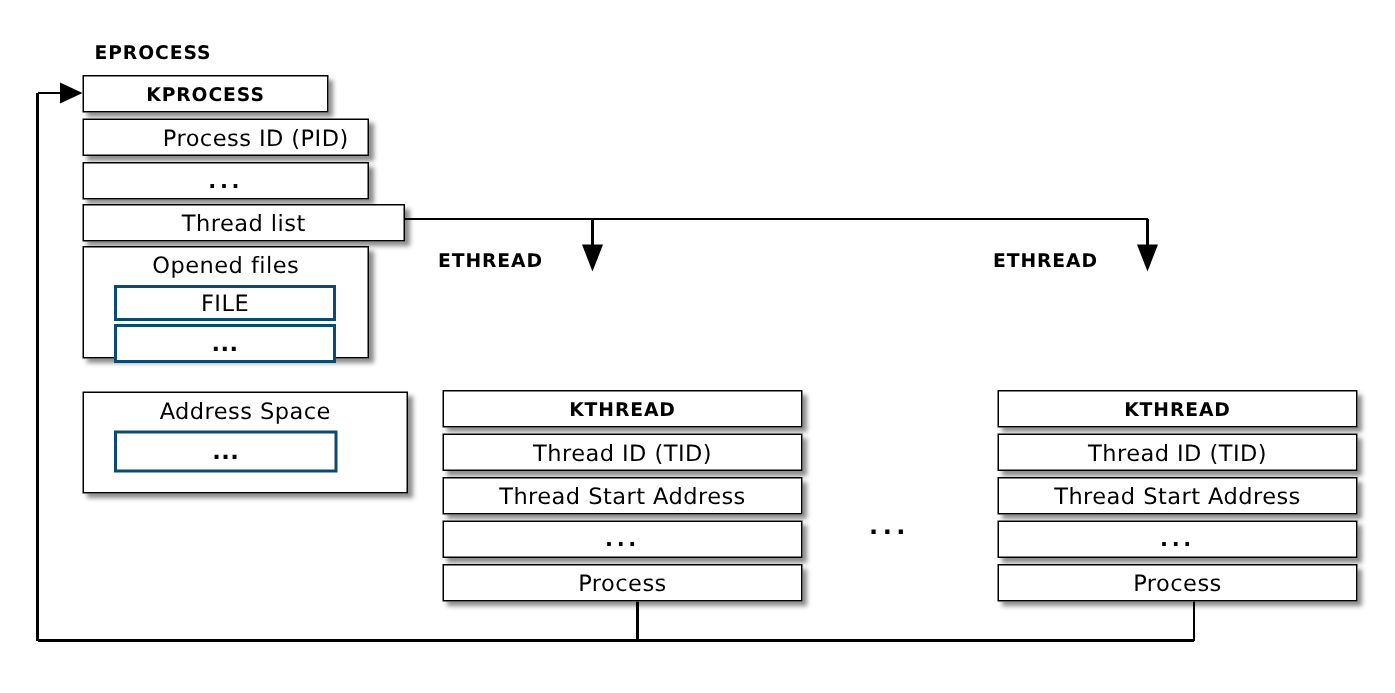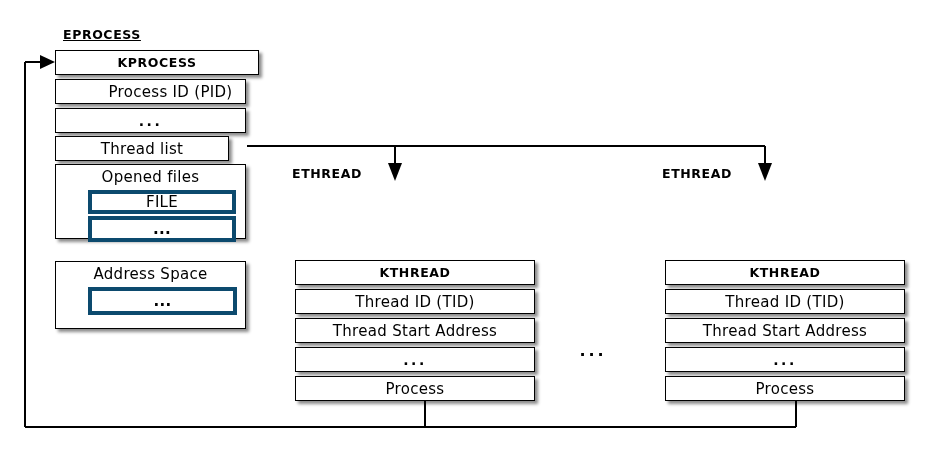--- a/index.html
+++ b/index.html
@@ -55,28 +55,27 @@
     display: block;
     text-align: center;
     font-size: 15px;
     letter-spacing: 0.3px;
     padding-top: 3px;
   }
   .inner {
     position: absolute;
     box-sizing: border-box;
     background: #ffffff;
-    border: 4px solid #0c4a6e;
+    border: 2px solid #0c4a6e;
     box-shadow: none;
     display: flex;
     align-items: center;
     justify-content: center;
     font-size: 15px;
     letter-spacing: 0.3px;
-    margin-left: 12px;
   }
   .ellipsis-big {
     position: absolute;
     font-weight: bold;
     font-size: 16px;
     letter-spacing: 3px;
     text-align: center;
   }
 </style>
 </head>
@@ -95,34 +94,34 @@
       <path d="M25 427 V62"></path>
       <path d="M25 62 H41"></path>
     </g>
     <g fill="#000" stroke="none">
       <polygon points="388,163 402,163 395,181"></polygon>
       <polygon points="758,163 772,163 765,181"></polygon>
       <polygon points="40,55 40,69 55,62"></polygon>
     </g>
   </svg>
 
-  <div class="freelabel" style="left:63px; top:27px;text-decoration:underline;">EPROCESS</div>
+  <div class="freelabel" style="left:63px; top:27px;">EPROCESS</div>
 
-  <div class="box row hdr" style="left:55px; top:50px; width:204px;">KPROCESS</div>
+  <div class="box row hdr" style="left:55px; top:50px; width:164px;">KPROCESS</div>
   <div class="box row" style="left:55px; top:79px; width:191px;padding-left:40px;">Process ID (PID)</div>
   <div class="box row dots" style="left:55px; top:108px; width:191px;">...</div>
-  <div class="box row" style="left:55px; top:136px; width:174px;">Thread list</div>
+  <div class="box row" style="left:55px; top:136px; width:215px;">Thread list</div>
 
   <div class="box groupbox" style="left:55px; top:164px; width:191px; height:75px;">
     <span class="grouptitle">Opened files</span>
     <div class="inner" style="left:20px; top:25px; width:148px; height:24px;">FILE</div>
     <div class="inner dots" style="left:20px; top:51px; width:148px; height:26px;">...</div>
   </div>
 
-  <div class="box groupbox" style="left:55px; top:261px; width:191px; height:68px;">
+  <div class="box groupbox" style="left:55px; top:261px; width:217px; height:68px;">
     <span class="grouptitle">Address Space</span>
     <div class="inner dots" style="left:20px; top:25px; width:149px; height:28px;">...</div>
   </div>
 
   <div class="freelabel" style="left:292px; top:166px;">ETHREAD</div>
   <div class="freelabel" style="left:662px; top:166px;">ETHREAD</div>
 
   <div class="box row hdr" style="left:295px; top:260px; width:240px;">KTHREAD</div>
   <div class="box row" style="left:295px; top:289px; width:240px;">Thread ID (TID)</div>
   <div class="box row" style="left:295px; top:318px; width:240px;">Thread Start Address</div>

